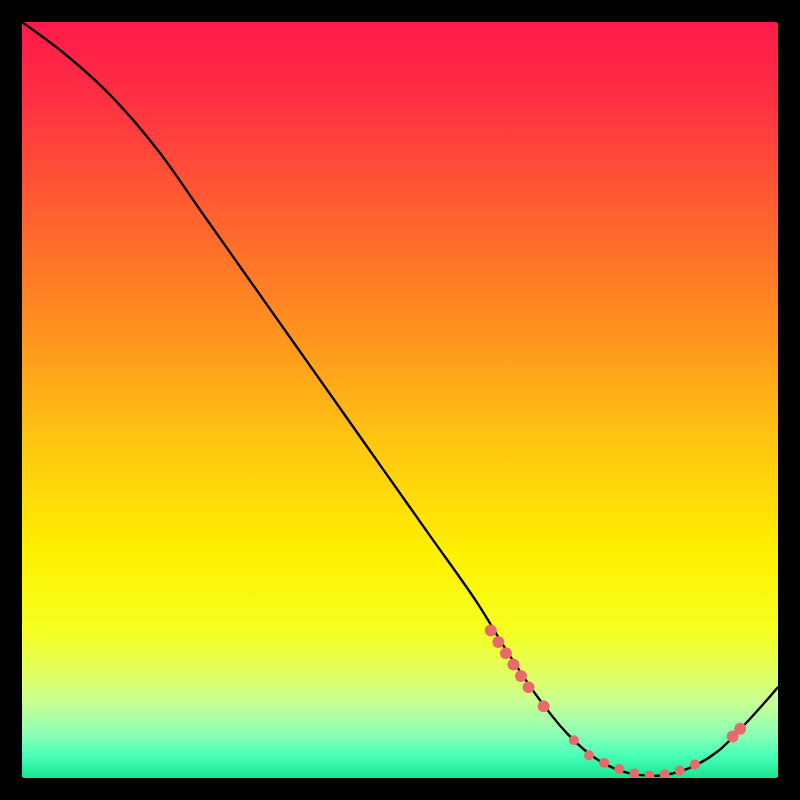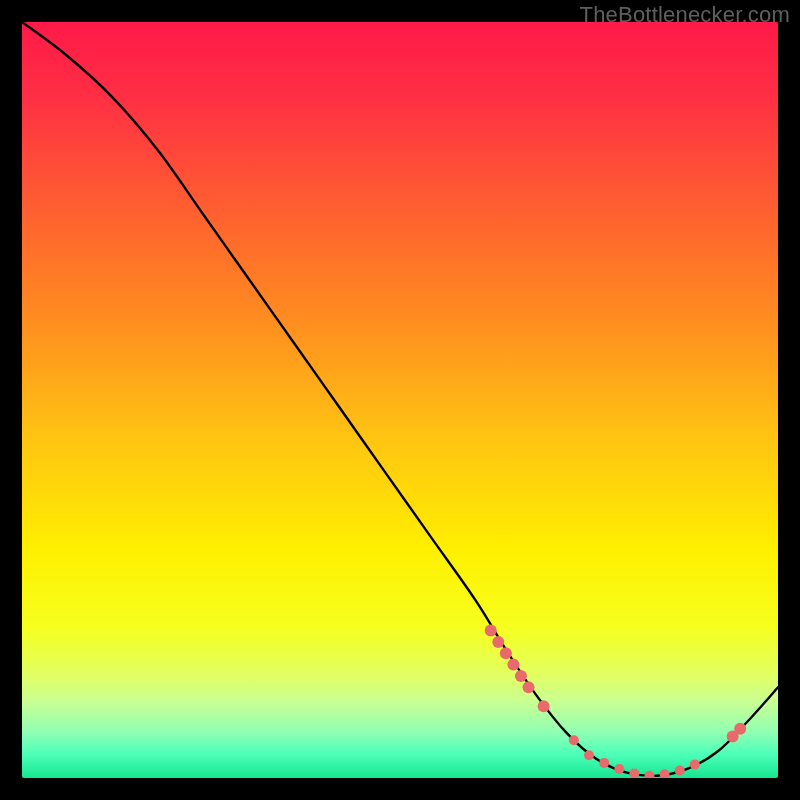--- a/index.html
+++ b/index.html
@@ -50,21 +50,20 @@
     top: 0;
     width: 756px;
     height: 756px;
     display: block;
   }
 </style>
 </head>
 <body>
 
 <div class="frame">
-  <div class="watermark">TheBottlenecker.com</div>
   <div class="plot-area">
     <svg class="bg" viewBox="0 0 756 756" preserveAspectRatio="none">
       <defs>
         <linearGradient id="vg" x1="0" y1="0" x2="0" y2="1">
             <stop offset="0.00%" stop-color="#ff1a49"></stop>
             <stop offset="10.00%" stop-color="#ff2f44"></stop>
             <stop offset="25.00%" stop-color="#ff6030"></stop>
             <stop offset="40.00%" stop-color="#ff8f1f"></stop>
             <stop offset="55.00%" stop-color="#ffc412"></stop>
             <stop offset="70.00%" stop-color="#fff000"></stop>

